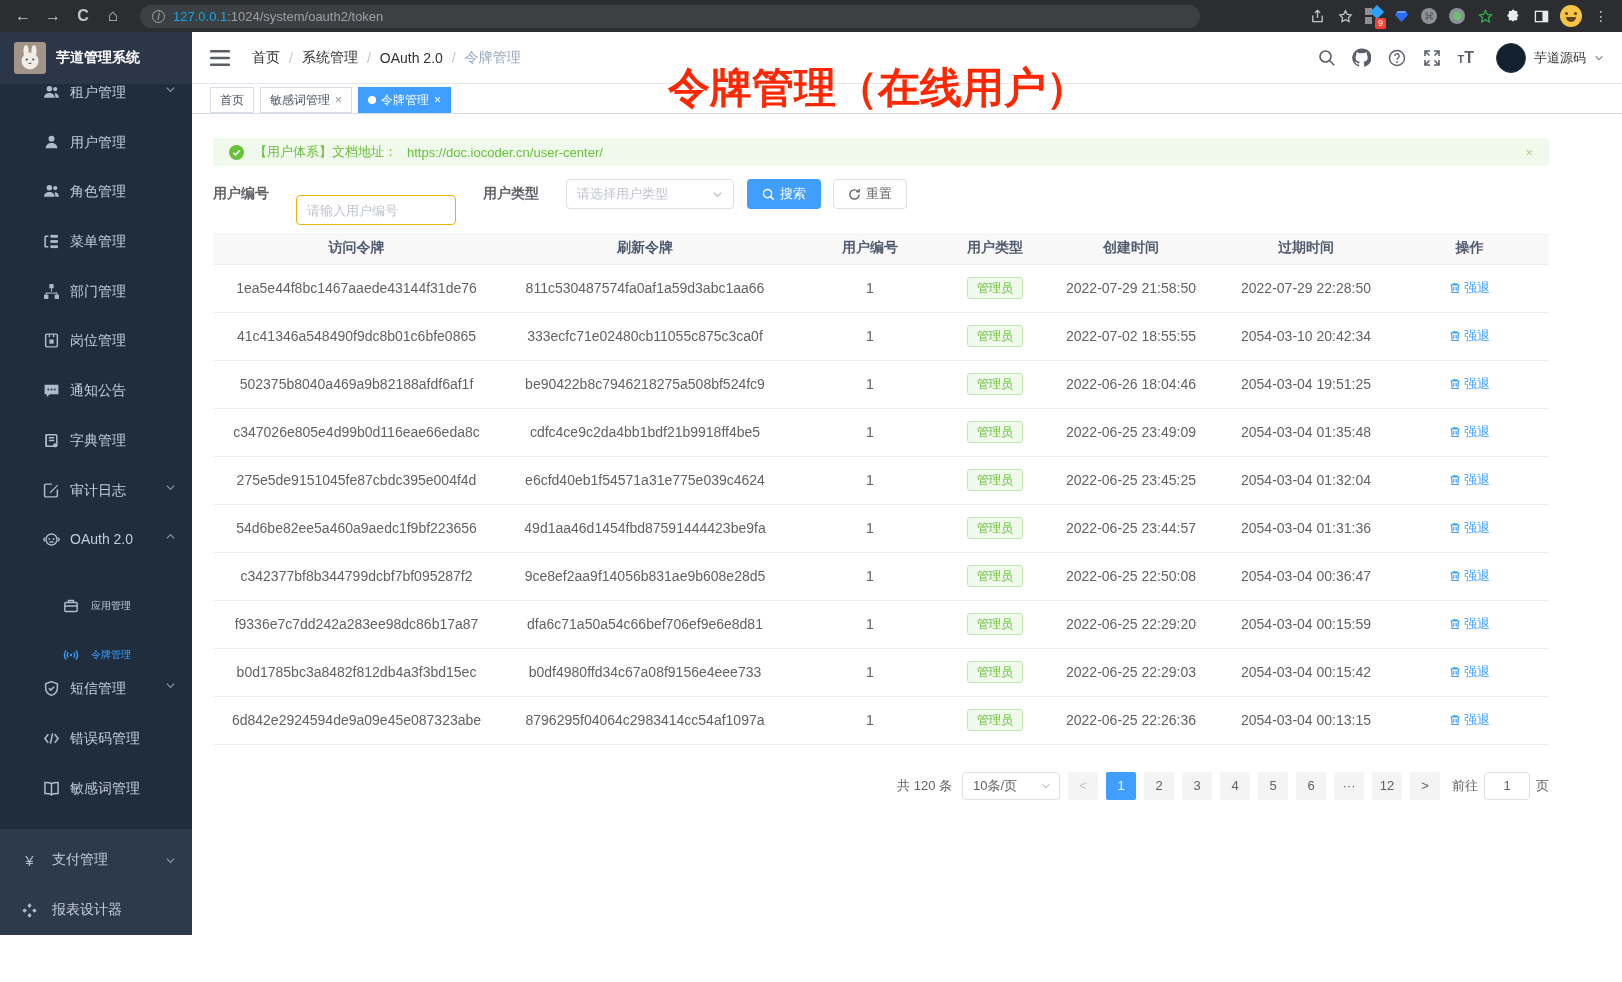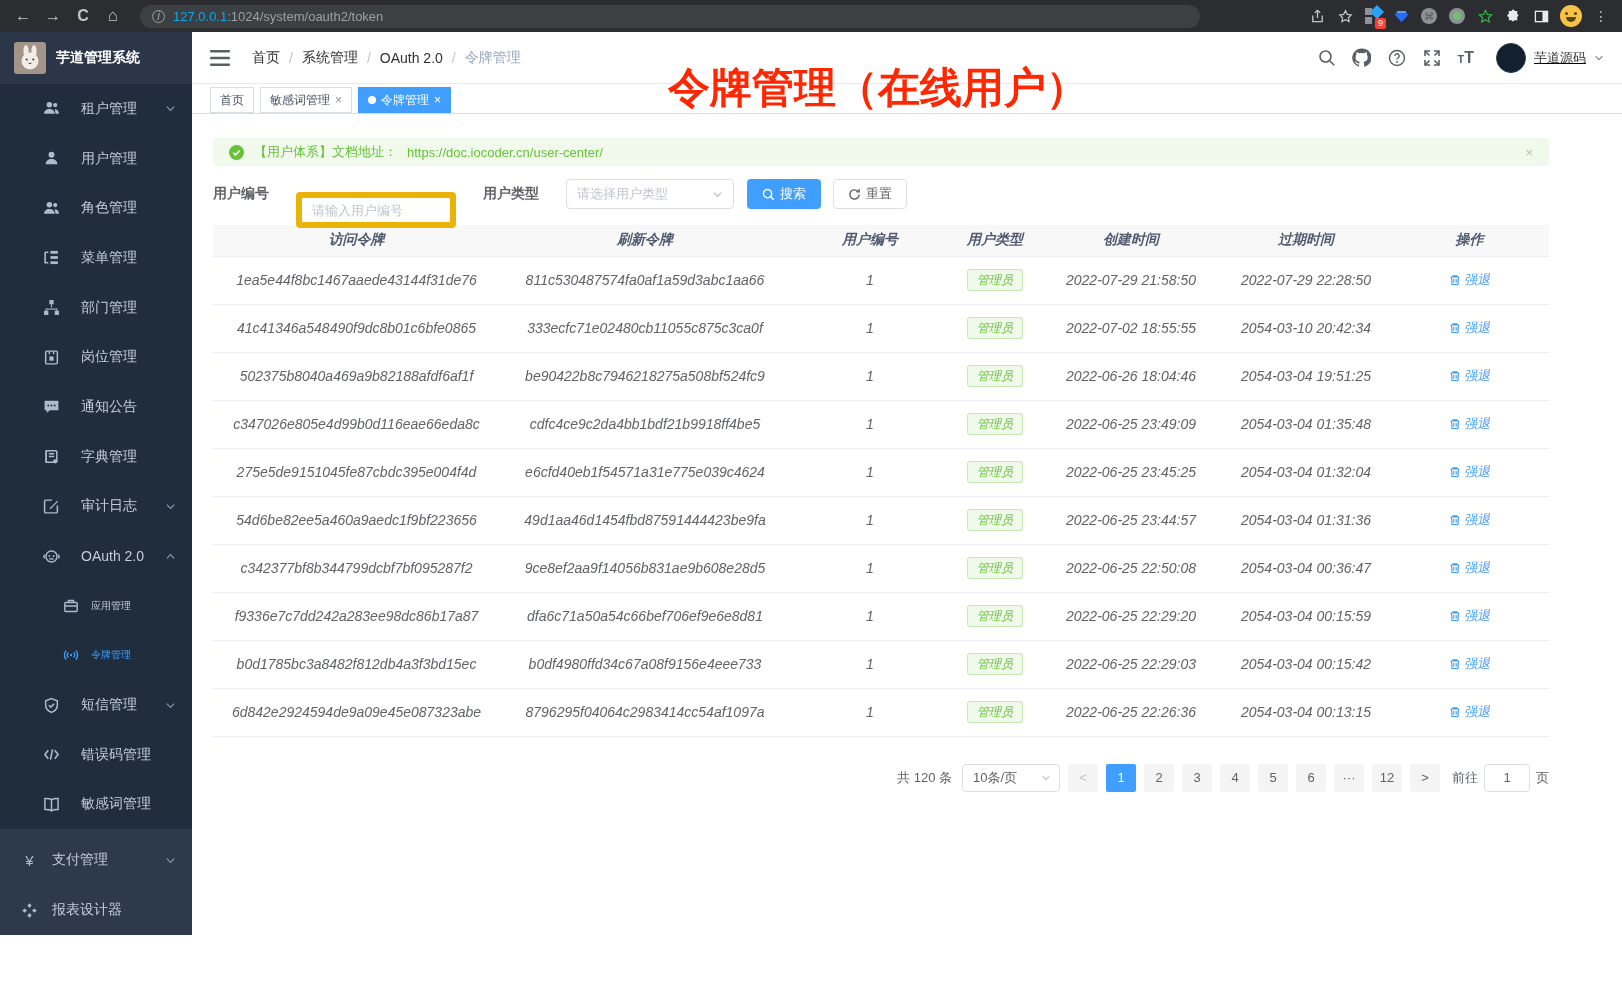--- a/index.html
+++ b/index.html
@@ -30,21 +30,21 @@
   
   .app { display:flex; height:848px; }
   .sidebar { width:192px; background:#2d3a4b; flex:0 0 auto; display:flex; flex-direction:column; }
   .main { flex:1 1 auto; display:flex; flex-direction:column; min-width:0; }
 
   
   .logo-bar { height:52px; background:#2b3649; display:flex; align-items:center; gap:10px; padding-left:14px; flex:0 0 auto; }
   .logo-img { width:32px; height:32px; border-radius:3px; overflow:hidden; flex:0 0 auto; }
   .logo-title { color:#fff; font-size:14px; font-weight:bold; }
   .menu-upper { background:#1f2d3d; }
-  .m-item { height:49.7px; display:flex; align-items:center; padding-left:43px; gap:21px; color:#c3cddc; font-size:14px; position:relative; cursor:pointer; }
+  .m-item { height:49.7px; display:flex; align-items:flex-start; padding-left:43px; gap:10px; color:#c3cddc; font-size:14px; position:relative; cursor:pointer; }
   .m-item .mi { width:17px; height:17px; flex:0 0 auto; color:#aebbcd; }
   .m-item .arrow { position:absolute; right:16px; color:#8694a8; width:11px; height:11px; }
   .m-child { height:49.7px; display:flex; align-items:center; padding-left:63px; gap:12px; color:#c3cddc; font-size:10px; cursor:pointer; }
   .m-child .mi { width:16px; height:16px; flex:0 0 auto; color:#aebbcd; }
   .m-child.active { color:#409eff; }
   .m-child.active .mi { color:#409eff; }
   .menu-bottom { background:#2d3a4b; padding-top:6px; }
   .mb-item { height:50px; display:flex; align-items:center; padding-left:21px; gap:14px; color:#c3cddc; font-size:14px; position:relative; cursor:pointer; }
   .mb-item .mi { width:17px; height:17px; color:#aebbcd; display:flex; align-items:center; justify-content:center; font-size:15px; }
   .mb-item .arrow { position:absolute; right:16px; color:#8694a8; width:11px; height:11px; }
@@ -52,21 +52,21 @@
   
   .app-header { height:52px; background:#fff; border-bottom:1px solid #e6e9ee; display:flex; align-items:center; padding:0 18px; flex:0 0 auto; }
   .hamburger { width:20px; height:16px; color:#5a5e66; margin-right:22px; cursor:pointer; }
   .crumbs { display:flex; align-items:center; gap:9px; font-size:14px; color:#303133; }
   .crumbs .sep { color:#c0c4cc; }
   .crumbs .last { color:#97a8be; }
   .header-right { margin-left:auto; display:flex; align-items:center; gap:16px; }
   .h-ico { width:19px; height:19px; color:#5a5e66; display:flex; align-items:center; justify-content:center; cursor:pointer; }
   .tt { color:#5a5e66; font-weight:bold; cursor:pointer; white-space:nowrap; }
   .tt .t-small { font-size:11px; } .tt .t-big { font-size:16px; }
-  .user-wrap { display:flex; align-items:center; gap:8px; margin-left:6px; cursor:pointer;text-decoration:underline; }
+  .user-wrap { display:flex; align-items:center; gap:8px; margin-left:6px; cursor:pointer; }
   .user-avatar { width:30px; height:30px; border-radius:50%; background:#13202e; border:1px solid #2a3b4d; }
   .user-name { font-size:13px; color:#303133; }
   .caret-down { width:10px; height:10px; color:#909399; }
 
   
   .tab-bar { height:30px; background:#fff; border-bottom:1px solid #d8dce5; display:flex; align-items:flex-start; padding-left:18px; gap:6px; flex:0 0 auto; box-shadow:0 1px 3px rgba(0,0,0,.04); }
   .tag { margin-top:3px; height:26px; display:inline-flex; align-items:center; gap:5px; padding:0 9px; border:1px solid #d8dce5; background:#fff; color:#495060; font-size:12px; cursor:pointer; }
   .tag .x { font-size:12px; color:#909399; line-height:1; }
   .tag.active { background:#409eff; border-color:#409eff; color:#fff; }
   .tag.active .dot { width:8px; height:8px; border-radius:50%; background:#fff; }
@@ -74,30 +74,30 @@
 
   
   .content { flex:1 1 auto; background:#fff; padding:24px 73px 0 21px; overflow:hidden; }
   .alert { height:28px; background:#f0f9eb; border-radius:4px; display:flex; align-items:center; padding:0 16px; gap:10px; }
   .alert .chk { width:15px; height:15px; flex:0 0 auto; }
   .alert-text, .alert-link { font-size:13px; color:#67c23a; text-decoration:none; }
   .alert .close { margin-left:auto; color:#a8d08d; font-size:13px; cursor:pointer; }
 
   .filter-row { margin-top:13px; display:flex; align-items:center; height:30px; }
   .f-label { font-size:14px; font-weight:bold; color:#606266; margin-right:27px; white-space:nowrap; }
-  .f-input { width:160px; height:30px; border:6px solid #eab308; border-radius:4px; padding:12px 10px; font-size:13px; color:#606266; background:#fff; outline:none; margin-right:27px;margin-top:32px; }
+  .f-input { width:160px; height:30px; border:1px solid #eab308; border-radius:4px; padding:12px 10px; font-size:13px; color:#606266; background:#fff; outline:none; margin-right:27px;margin-top:32px; }
   .f-input::placeholder { color:#c0c4cc; }
   .f-select { width:168px; height:30px; border:1px solid #dcdfe6; border-radius:4px; padding:0 10px; font-size:13px; color:#c0c4cc; background:#fff; display:flex; align-items:center; justify-content:space-between; margin-right:13px; cursor:pointer; }
   .f-select .caret { width:11px; height:11px; color:#c0c4cc; }
   .btn { height:30px; border-radius:4px; font-size:13px; display:inline-flex; align-items:center; gap:5px; padding:0 14px; cursor:pointer; border:1px solid transparent; }
   .btn-primary { background:#409eff; color:#fff; margin-right:12px; }
   .btn-plain { background:#fff; color:#606266; border-color:#dcdfe6; }
   .btn .bico { width:13px; height:13px; }
 
-  table.grid { margin-top:16px; width:100%; border-collapse:collapse; table-layout:fixed;font-style:italic; }
+  table.grid { margin-top:24px; width:100%; border-collapse:collapse; table-layout:fixed; }
   .grid th { background:#f8f8f9; height:31px; font-size:14px; color:#515a6e; font-weight:bold; text-align:center; border-bottom:1px solid #ebeef5; }
   .grid td { height:48px; font-size:14px; color:#606266; text-align:center; border-bottom:1px solid #ebeef5; white-space:nowrap; overflow:hidden; }
   .badge-green { display:inline-block; padding:2px 9px; font-size:12px; color:#67c23a; background:#f0f9eb; border:1px solid #c2e7b0; border-radius:3px; line-height:16px; }
   .act-link { color:#409eff; font-size:13px; text-decoration:none; display:inline-flex; align-items:center; gap:3px; cursor:pointer; }
   .act-link .tico { width:12px; height:12px; }
 
   .pager { margin-top:27px; display:flex; align-items:center; justify-content:flex-end; gap:8px; font-size:13px; color:#606266; }
   .pg-total { margin-right:2px; }
   .pg-size { width:98px; height:28px; border:1px solid #dcdfe6; border-radius:4px; display:flex; align-items:center; justify-content:space-between; padding:0 8px 0 10px; color:#606266; cursor:pointer; }
   .pg-size .caret { width:10px; height:10px; color:#c0c4cc; }

